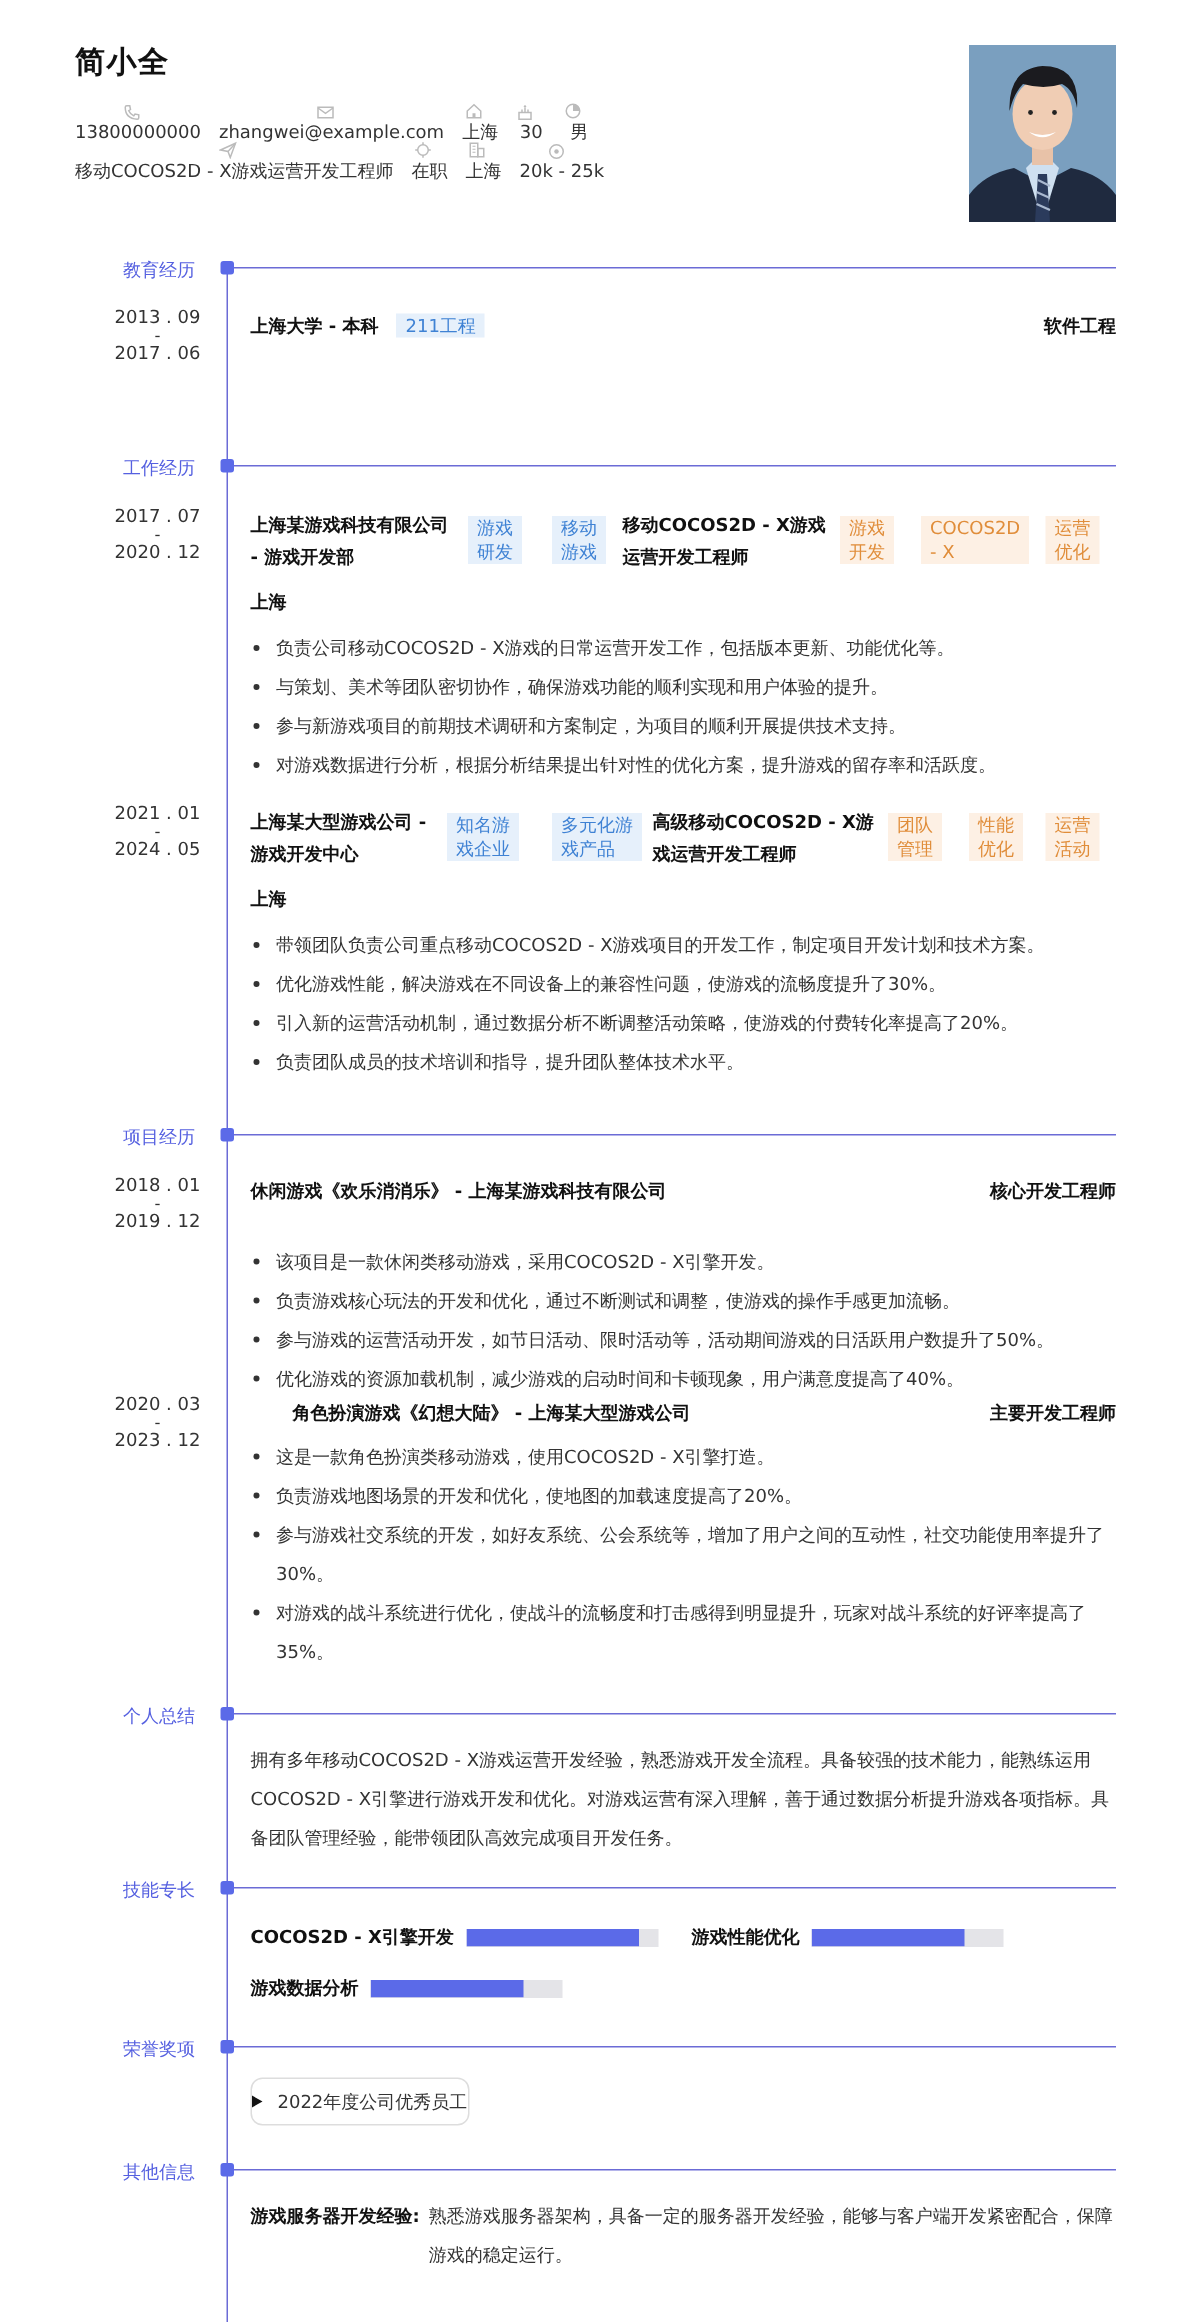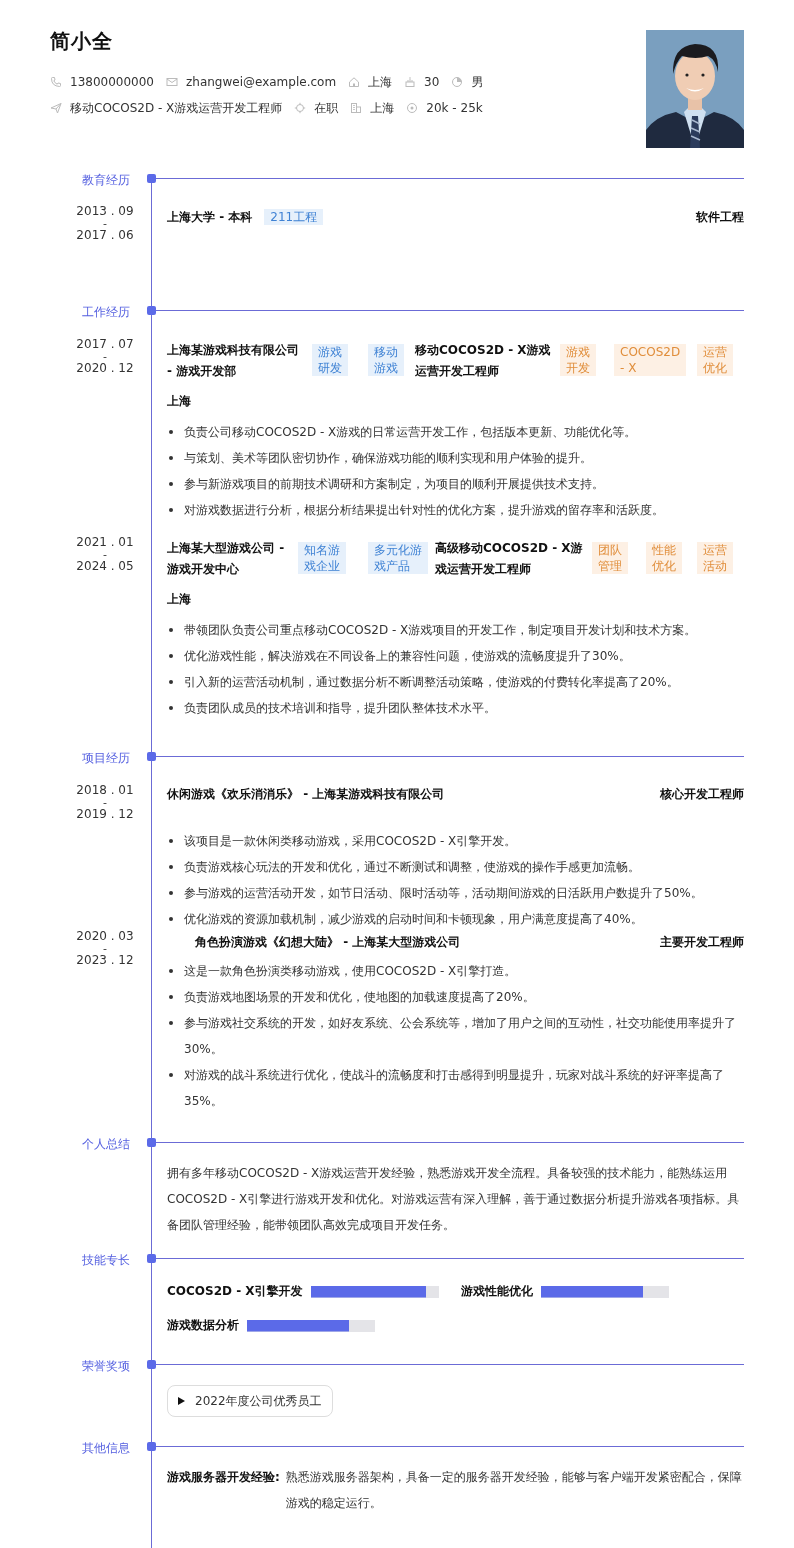--- a/index.html
+++ b/index.html
@@ -9,21 +9,21 @@
     color: #222;
     font-size: 12px;
     position: relative;
     height: 1548px;
     overflow: hidden;
   }
   .header { position: absolute; left: 50px; top: 28px; width: 600px; }
   .name { font-size: 20px; font-weight: bold; color: #111; letter-spacing: 1px; }
   .info-row { display: flex; align-items: center; font-size: 12px; color: #333; height: 26px; }
   .info-row.r1 { margin-top: 14px; }
-  .info-item { display: flex; align-items: center; margin-right: 12px; }
+  .info-item { display: flex; align-items: center; margin-right: 12px; flex-direction: column; }
   .info-item .ic { width: 12px; height: 12px; margin-right: 8px; display: inline-flex; align-items: center; justify-content: center; color: #bbb; }
   .info-item .ic svg { width: 12px; height: 12px; }
   .photo {
     position: absolute; left: 646px; top: 30px; width: 98px; height: 118px;
     background: linear-gradient(180deg, #7fa3c2 0%, #7499b8 60%, #6b8fae 100%);
     overflow: hidden;
   }
   .timeline-line { position: absolute; left: 151px; top: 178px; width: 1px; height: 1370px; background: #6b6bd6; }
 
   .section { position: absolute; left: 0; width: 794px; }
@@ -46,21 +46,21 @@
   ul.bullets li { position: relative; padding-left: 17px; font-size: 12px; line-height: 26px; color: #333; }
   ul.bullets li::before { content: ""; position: absolute; left: 2px; top: 11px; width: 4px; height: 4px; border-radius: 50%; background: #333; }
 
   .skill { display: flex; align-items: center; position: absolute; }
   .skill-label { font-size: 12px; font-weight: bold; color: #111; margin-right: 8px; }
   .skill-bar { width: 128px; height: 12px; background: #e4e4e8; position: relative; overflow: hidden; }
   .skill-fill { position: absolute; left: 0; top: 0; height: 12px; background: #5b6ae8; clip-path: polygon(0 0, 100% 0, calc(100% + 3px) 100%, 0 100%); }
 
   .award {
     position: absolute; display: inline-flex; align-items: center;
-    border: 1px solid #ddd; border-radius: 8px; padding: 0 10px; height: 32px;
+    border: 1px solid #ddd; border-radius: 8px; padding: 0 0; height: 32px;
     font-size: 12px; color: #333;
   }
   .award .tri { width: 0; height: 0; border-left: 7px solid #111; border-top: 4.5px solid transparent; border-bottom: 4.5px solid transparent; margin-right: 10px; }
 </style>
 </head>
 <body>
 
 <div class="header">
   <div class="name">简小全</div>
   <div class="info-row r1">

